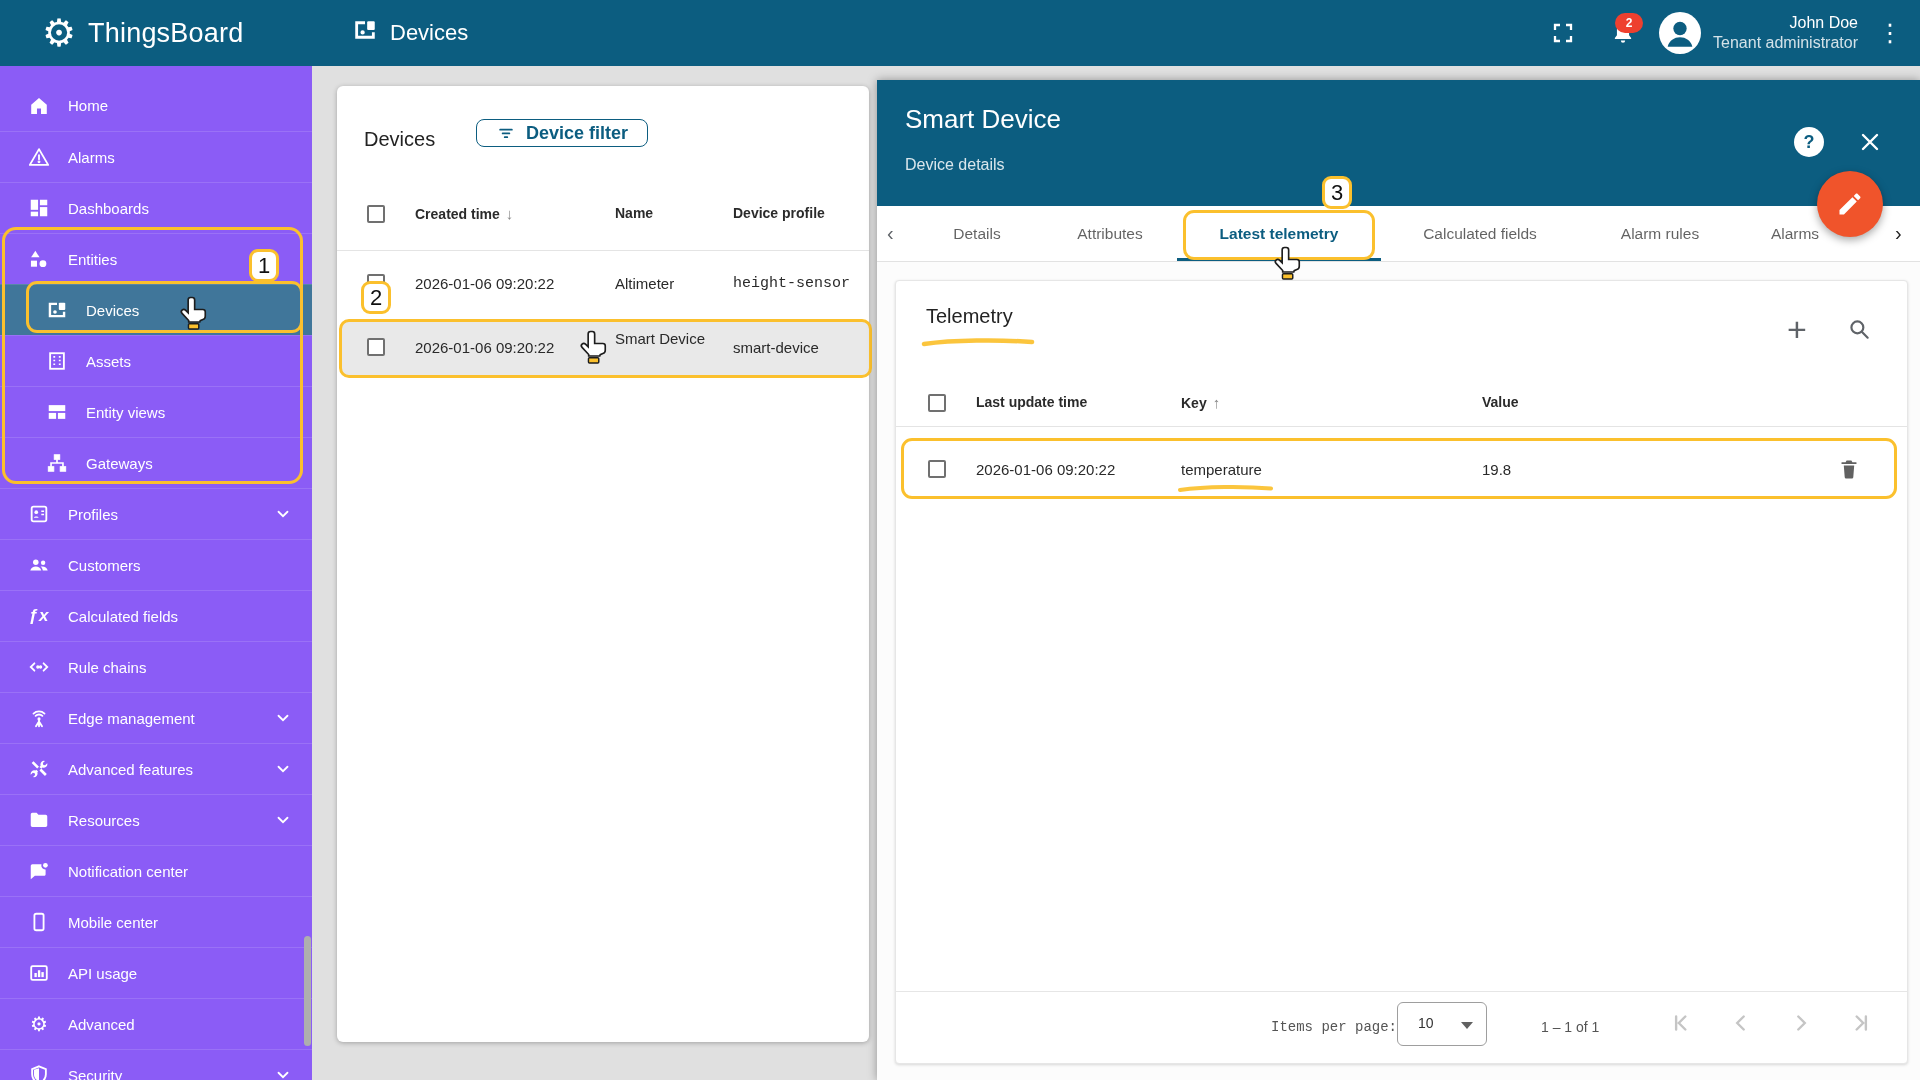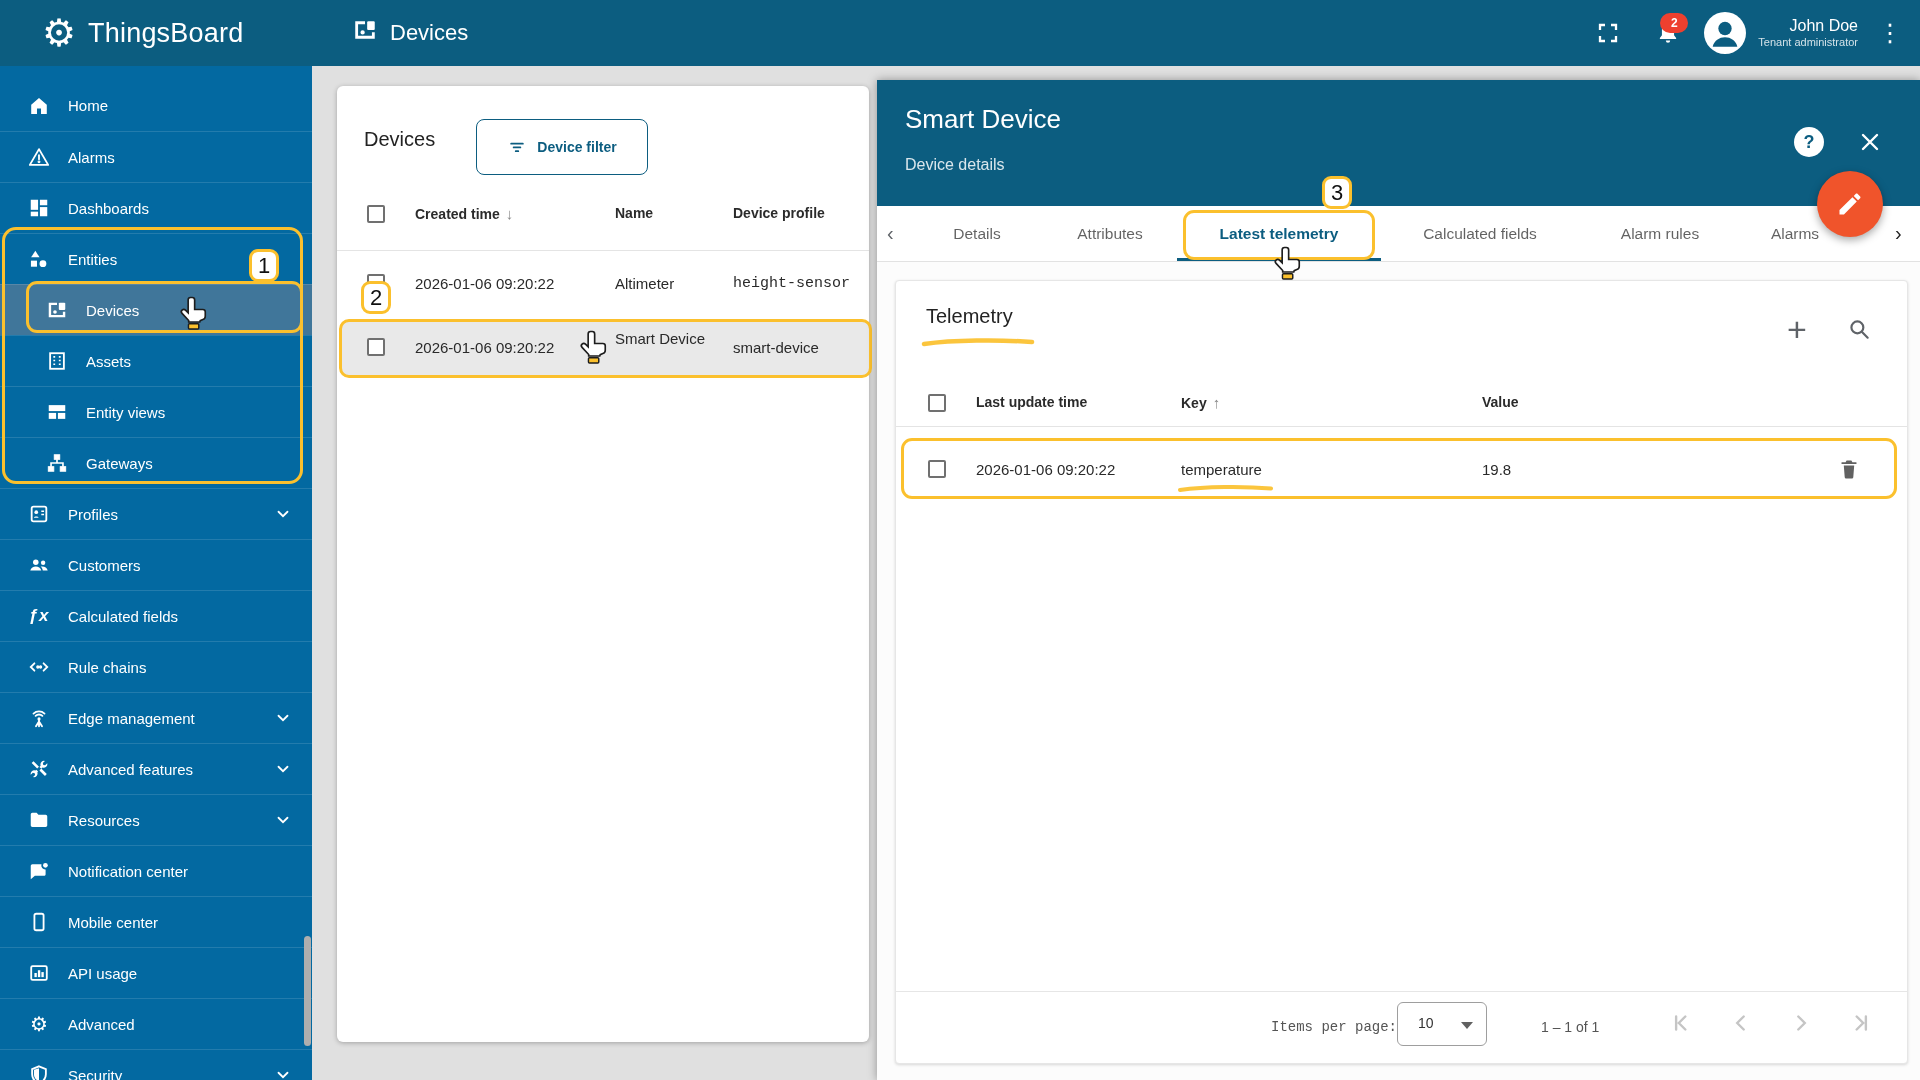--- a/index.html
+++ b/index.html
@@ -15,46 +15,46 @@
   .brand .gear{font-size:38px;line-height:46px;color:#fff;}
   .brand .bname{font-size:27px;font-weight:400;letter-spacing:.2px;}
   .crumb{position:absolute;left:352px;top:17px;display:flex;align-items:center;gap:12px;font-size:22px;font-weight:500;}
   .tb-right{position:absolute;right:0;top:0;height:66px;display:flex;align-items:center;}
   .tb-ic{width:44px;height:44px;display:flex;align-items:center;justify-content:center;position:relative;}
   .nbadge{position:absolute;top:2px;right:2px;min-width:20px;height:20px;border-radius:10px;background:#ee402f;color:#fff;
     font-size:12px;font-weight:700;display:flex;align-items:center;justify-content:center;padding:0 4px;}
   .avatar{width:42px;height:42px;border-radius:50%;background:#fff;display:flex;align-items:center;justify-content:center;}
   .utxt{margin-left:12px;margin-right:14px;line-height:1.25;}
   .uname{font-size:16px;text-align:right;}
-  .urole{font-size:11px;color:rgba(255,255,255,.82);}
+  .urole{font-size:16px;color:rgba(255,255,255,.82);}
   .kebab{font-size:24px;letter-spacing:0;padding:0 18px 0 6px;color:#fff;}
   
-  .sidebar{position:absolute;top:66px;left:0;width:312px;height:1014px;background:#0369a1;color:#fff;z-index:20;}
+  .sidebar{position:absolute;top:66px;left:0;width:312px;height:1014px;background:#8b5cf6;color:#fff;z-index:20;}
   .navstack{position:absolute;top:14px;left:0;width:312px;}
   .nav-item{height:51px;display:flex;align-items:center;gap:17px;padding-left:27px;font-size:15px;font-weight:500;box-sizing:border-box;}
   .nav-item + .nav-item{border-top:1px solid rgba(255,255,255,.13);}
   .nav-item.sub{padding-left:45px;}
   .nav-item.sel{background:#40769a;}
   .nico{width:24px;height:24px;display:flex;align-items:center;justify-content:center;flex:0 0 24px;}
   .nico svg{width:22px;height:22px;}
   .chev{margin-left:auto;margin-right:20px;width:18px;height:18px;}
   .glyph-ic{font-size:20px;line-height:22px;}
   .fxic{font-size:17px;font-style:italic;font-weight:700;letter-spacing:1px;}
   .sb-scroll{position:absolute;right:1px;top:870px;width:7px;height:110px;background:#aeaeae;border-radius:4px;}
   
   .hl{position:absolute;border:3px solid #fbc02d;border-radius:11px;pointer-events:none;box-sizing:border-box;}
   .step-badge{position:absolute;width:30px;height:33px;background:#fff;border:3px solid #fbc02d;border-radius:9px;
     display:flex;align-items:center;justify-content:center;font-size:22px;font-weight:400;color:#101010;box-sizing:border-box;z-index:60;}
   .hand{position:absolute;width:30px;height:34px;z-index:65;}
   
   .dev-card{position:absolute;left:337px;top:86px;width:532px;height:956px;background:#fff;border-radius:6px;
     box-shadow:0 1px 5px rgba(0,0,0,.28);z-index:10;}
   .dev-title{position:absolute;left:27px;top:42px;font-size:20px;font-weight:500;color:#232323;}
-  .filter-btn{position:absolute;left:139px;top:33px;width:172px;height:56px;border:1.5px solid #0c5d80;border-radius:8px;
-    display:flex;align-items:center;justify-content:center;gap:10px;color:#0c5d80;font-size:14px;font-weight:600;background:#fff;box-sizing:border-box;}
+  .filter-btn{position:absolute;left:139px;top:33px;width:172px;height:28px;border:1.5px solid #0c5d80;border-radius:8px;
+    display:flex;align-items:center;justify-content:center;gap:10px;color:#0c5d80;font-size:18px;font-weight:600;background:#fff;box-sizing:border-box;}
   .cb{width:18px;height:18px;border:2px solid #707070;border-radius:2px;background:#fff;box-sizing:border-box;display:inline-block;}
   .thead-txt{font-size:14px;font-weight:700;color:#2b2b2b;display:flex;align-items:center;gap:6px;}
   .cell-txt{font-size:15px;color:#2a2a2a;}
   .sortarrow{color:#8b8b8b;font-size:15px;}
   .divline{position:absolute;left:0;right:0;height:1px;background:#e4e4e4;}
   
   .panel{position:absolute;left:877px;top:80px;width:1043px;height:1000px;background:#fcfcfc;box-shadow:0 0 9px rgba(0,0,0,.35);z-index:15;}
   .p-head{position:absolute;left:0;top:0;width:1043px;height:126px;background:#0c5d80;color:#fff;}
   .p-title{position:absolute;left:28px;top:24px;font-size:26px;font-weight:500;}
   .p-sub{position:absolute;left:28px;top:76px;font-size:16px;color:rgba(255,255,255,.85);}

